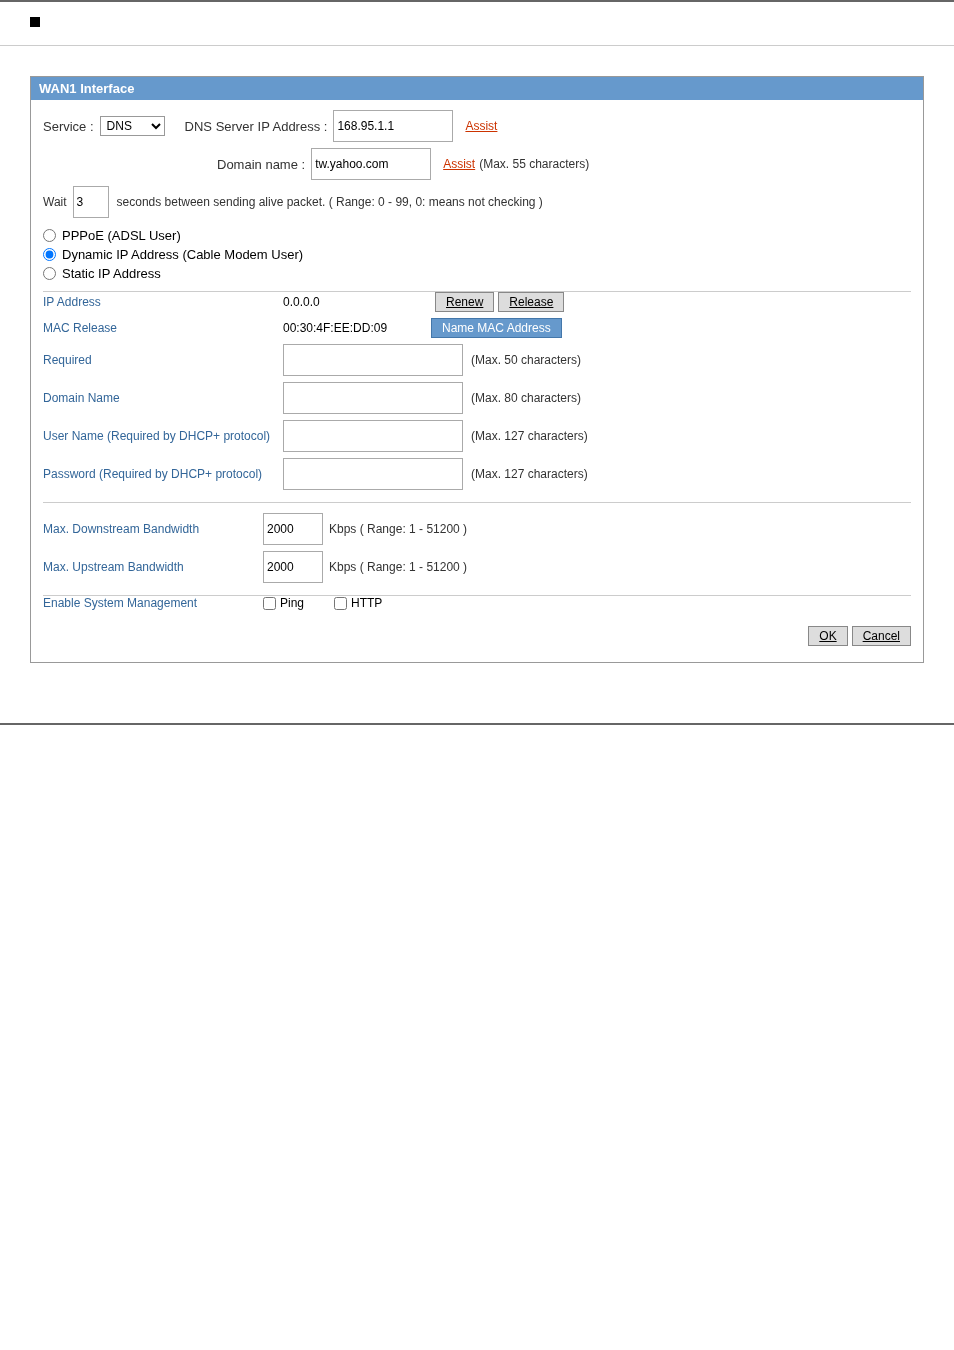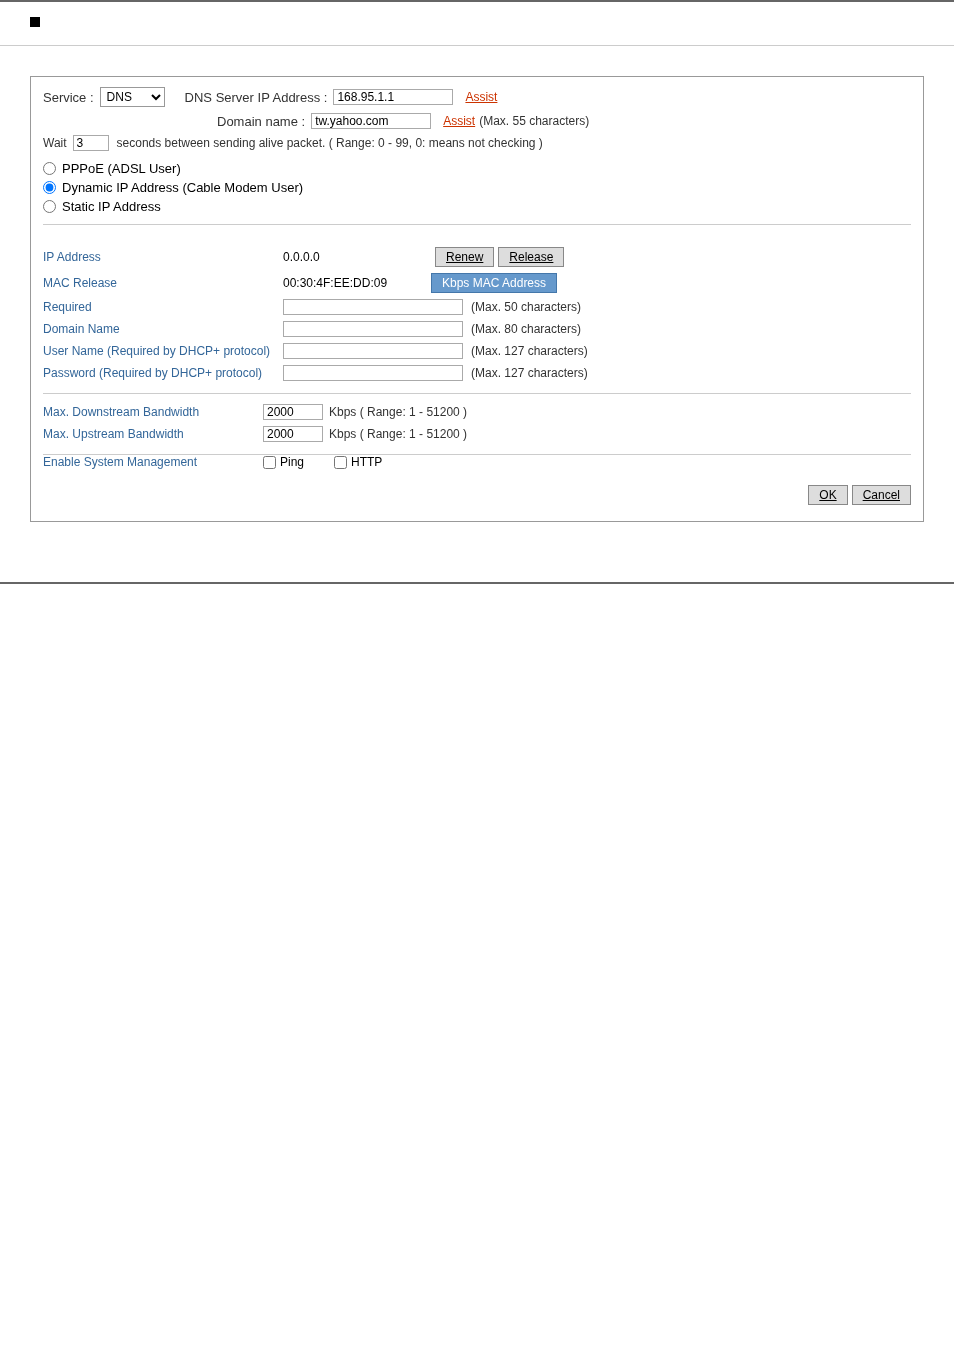--- a/index.html
+++ b/index.html
@@ -75,21 +75,21 @@
 
     .dns-label {
       margin-left: 20px;
       margin-right: 6px;
     }
 
     input[type="text"] {
       border: 1px solid #aaa;
       padding: 1px 3px;
       font-size: 12px;
-      height: 16px;
+      height: 32px;
     }
 
     .assist-link {
       color: #cc3300;
       text-decoration: underline;
       margin-left: 6px;
       cursor: pointer;
       font-size: 12px;
     }
 
@@ -126,21 +126,21 @@
       margin-bottom: 4px;
     }
 
     .radio-row input[type="radio"] {
       margin-right: 6px;
     }
 
     .fields-section {
       margin-top: 10px;
       border-top: 1px solid #ccc;
-      padding-top: 22px;
+      padding-top: 0;
     }
 
     .field-row {
       display: flex;
       align-items: center;
       margin-bottom: 6px;
     }
 
     .field-label {
       width: 240px;
@@ -252,20 +252,21 @@
 
 <div class="top-bar"></div>
 
 <div class="top-section">
   <div class="black-square"></div>
 </div>
 
 <div class="main-content">
 
   <div class="wan-box">
+    <div class="wan-header">WAN1 Interface</div>
     <div class="wan-body">
 
       <div class="form-row">
         <span class="label service-label">Service :</span>
         <select>
           <option>DNS</option>
           <option>PPPoE</option>
           <option>DHCP</option>
           <option>Static</option>
         </select>
@@ -307,21 +308,21 @@
         <div class="field-row">
           <span class="field-label">IP Address</span>
           <span class="field-value">0.0.0.0</span>
           <button class="btn">Renew</button>
           <button class="btn">Release</button>
         </div>
 
         <div class="field-row">
           <span class="field-label">MAC Release</span>
           <span class="field-value">00:30:4F:EE:DD:09</span>
-          <button class="clone-btn">Kbps MAC Address</button>
+          <button class="clone-btn">Name MAC Address</button>
         </div>
 
         <div class="field-row">
           <span class="field-label">Required</span>
           <input type="text" class="field-input" style="">
           <span class="field-note" style="margin-left:8px;">(Max. 50 characters)</span>
         </div>
 
         <div class="field-row">
           <span class="field-label">Domain Name</span>

